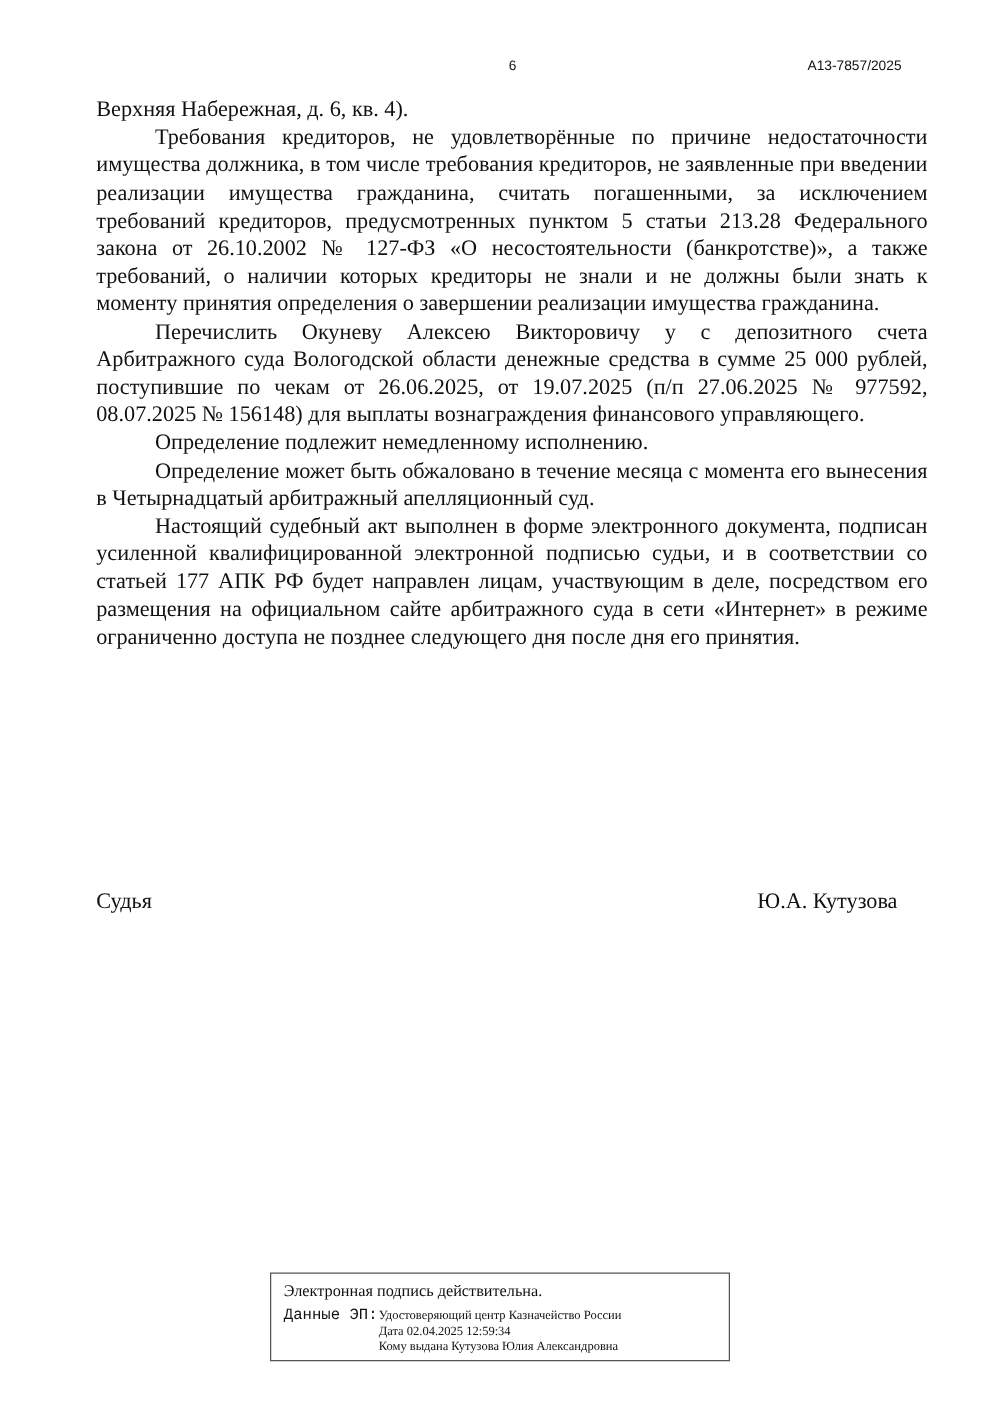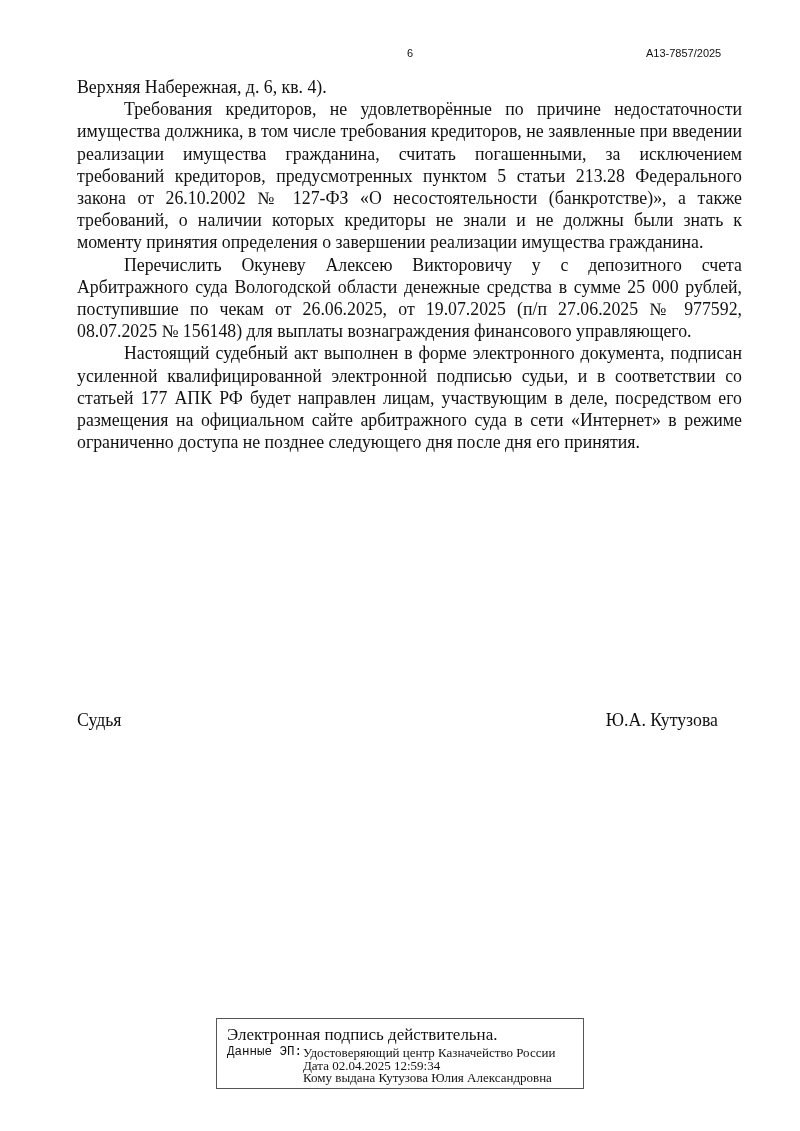--- a/index.html
+++ b/index.html
@@ -7,34 +7,36 @@
   .hdr-page { position: absolute; left: 407px; top: 47px; font-family: "Liberation Sans", sans-serif; font-size: 11px; }
   .hdr-case { position: absolute; left: 646px; top: 47px; font-family: Liberation Sans, sans-serif; font-size: 11px; }
   .body { position: absolute; left: 77px; top: 76px; width: 665px;
           font-family: "Liberation Serif", serif; font-size: 17.8px; line-height: 22.2px; }
   .body p { margin: 0; text-align: justify; }
   .body p.ind { text-indent: 47px; }
   .sign { position: absolute; top: 662px; left: 77px; width: 641px;
           font-family: "Liberation Serif", serif; font-size: 17.8px; display: flex; justify-content: space-between; margin-top: 48px; }
   .stamp { position: absolute; left: 216px; top: 1018px; width: 368px; height: 71px;
            border: 1px solid #555; font-family: "Liberation Serif", serif; box-sizing: border-box; }
-  .stamp-title { position: absolute; left: 10px; top: 6px; font-size: 17px; }
+  .stamp-title { position: absolute; left: 10px; top: 6px; font-size: 13px; }
   .stamp-label { position: absolute; left: 10px; top: 26px; font-size: 12.5px; font-family: Liberation Mono, monospace; }
-  .stamp-lines { position: absolute; left: 86px; top: 28px; font-size: 13px; line-height: 12.5px; }
+  .stamp-lines { position: absolute; left: 86px; top: 28px; font-size: 10px; line-height: 12.5px; }
 </style>
 </head>
 <body>
 
 <div class="hdr-page">6</div>
 <div class="hdr-case">А13-7857/2025</div>
 
 <div class="body">
   <p>Верхняя Набережная, д. 6, кв. 4).</p>
   <p class="ind">Требования кредиторов, не удовлетворённые по причине недостаточности имущества должника, в том числе требования кредиторов, не заявленные при введении реализации имущества гражданина, считать погашенными, за исключением требований кредиторов, предусмотренных пунктом 5 статьи 213.28 Федерального закона от 26.10.2002 № 127-ФЗ «О несостоятельности (банкротстве)», а также требований, о наличии которых кредиторы не знали и не должны были знать к моменту принятия определения о завершении реализации имущества гражданина.</p>
   <p class="ind">Перечислить Окуневу Алексею Викторовичу у с депозитного счета Арбитражного суда Вологодской области денежные средства в сумме 25 000 рублей, поступившие по чекам от 26.06.2025, от 19.07.2025    (п/п 27.06.2025 № 977592, 08.07.2025 № 156148) для выплаты вознаграждения финансового управляющего.</p>
+  <p class="ind">Определение подлежит немедленному исполнению.</p>
+  <p class="ind">Определение может быть обжаловано в течение месяца с момента его вынесения в Четырнадцатый арбитражный апелляционный суд.</p>
   <p class="ind">Настоящий судебный акт выполнен в форме электронного документа, подписан усиленной квалифицированной электронной подписью судьи, и в соответствии со статьей 177 АПК РФ будет направлен лицам, участвующим в деле, посредством его размещения на официальном сайте арбитражного суда в сети «Интернет» в режиме ограниченно доступа не позднее следующего дня после дня его принятия.</p>
 </div>
 
 <div class="sign">
   <span>Судья</span>
   <span>Ю.А. Кутузова</span>
 </div>
 
 <div class="stamp">
   <div class="stamp-title">Электронная подпись действительна.</div>

